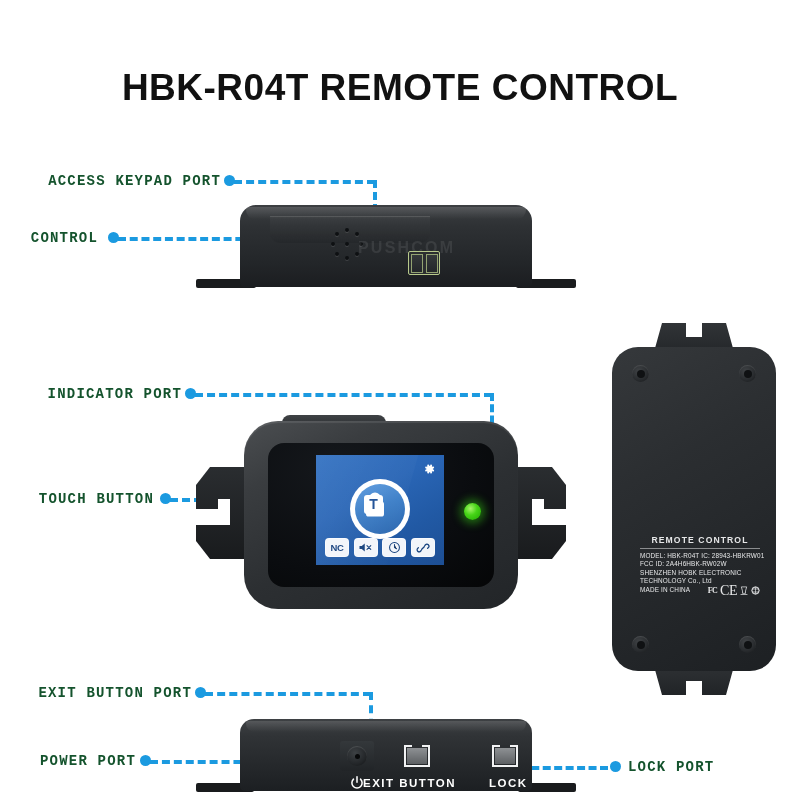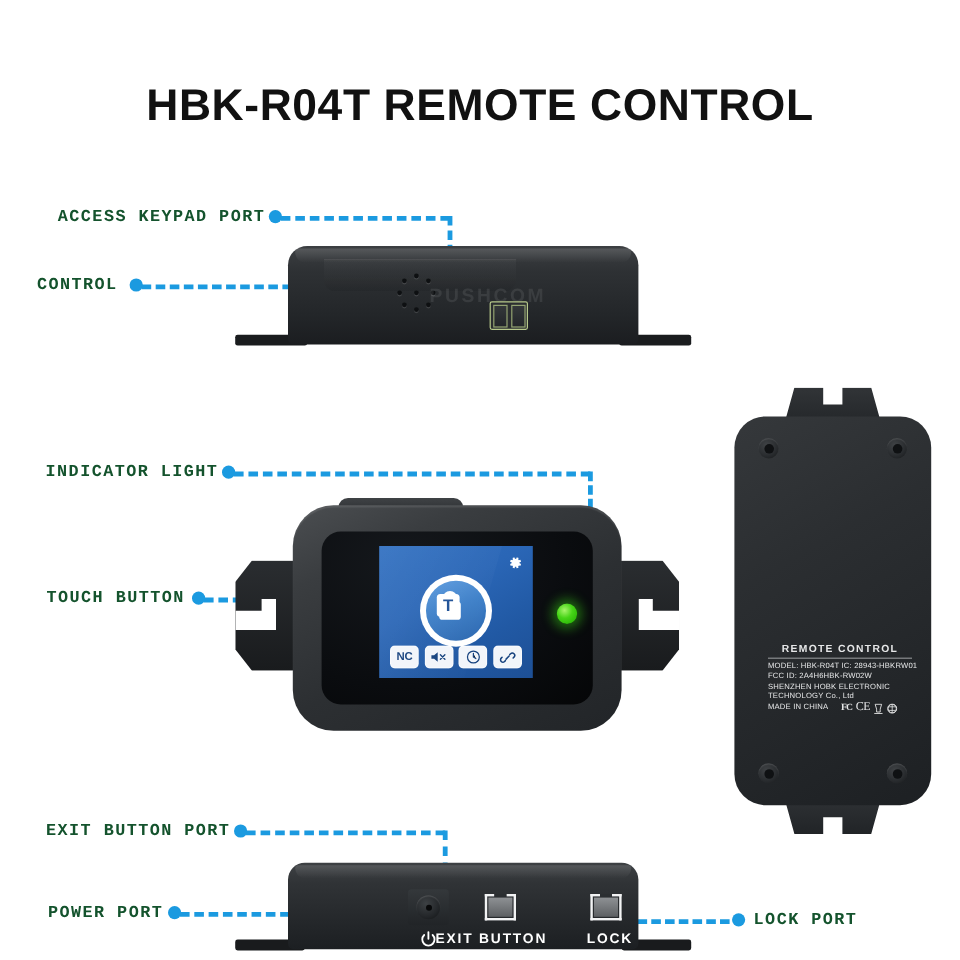--- a/index.html
+++ b/index.html
@@ -220,25 +220,25 @@
   }
   .bv-title{
     font-size:8.6px;letter-spacing:1.1px;text-align:center;
     padding-bottom:2.5px;border-bottom:1px solid #8b8d8f;
     font-family:"Liberation Sans", sans-serif;
     font-weight:bold;
   }
   .bv-lines{margin-top:3px;font-size:6.4px;line-height:8.6px;letter-spacing:.15px;}
   .bv-lines div{white-space:nowrap;}
   .bv-certs{
-    position:absolute;right:12px;bottom:-1px;
-    display:flex;align-items:flex-start;gap:3px;
+    position:absolute;right:0;bottom:-1px;
+    display:flex;align-items:center;gap:3px;
   }
   .cert-fc{font-size:8px;font-weight:bold;font-family:"Liberation Serif", serif;letter-spacing:-.6px;}
-  .cert-ce{font-size:10px;font-family:"Liberation Serif", serif;letter-spacing:-.5px;}
+  .cert-ce{font-size:14px;font-family:"Liberation Serif", serif;letter-spacing:-.5px;}
 
   
   #bottom-view{position:absolute;left:196px;top:676px;width:380px;height:84px;}
   .bv2-body{
     position:absolute;left:44px;top:0;width:292px;height:72px;
     background:linear-gradient(180deg,#3e4144 0%,#303336 24%,#25282b 66%,#1c1f22 100%);
     border-radius:14px 14px 5px 5px;
   }
   .bv2-body:before{
     content:"";position:absolute;left:6px;top:2px;right:6px;height:11px;
@@ -323,21 +323,21 @@
       <div class="pushcom">PUSHCOM</div>
 
       <div class="keypad-port">
         <span></span>
         <span></span>
       </div>
     </div>
     <div class="tv-label">ACCESS KEYPAD</div>
   </div>
 
-  <div class="callout right-align" style="left:6px;top:344px;width:176px;">INDICATOR LIGHT</div>
+  <div class="callout right-align" style="left:6px;top:344px;width:176px;">INDICATOR PORT</div>
   <div class="dot" style="left:185px;top:345px;"></div>
   <div class="lead-h" style="left:195px;top:350px;width:297px;"></div>
   <div class="lead-v" style="left:490px;top:350px;height:87px;"></div>
 
   <div class="callout right-align" style="left:6px;top:449px;width:148px;">TOUCH BUTTON</div>
   <div class="dot" style="left:160px;top:450px;"></div>
   <div class="lead-h" style="left:170px;top:455px;width:200px;"></div>
 
   <div id="front-view">
     <div class="bracket left">

